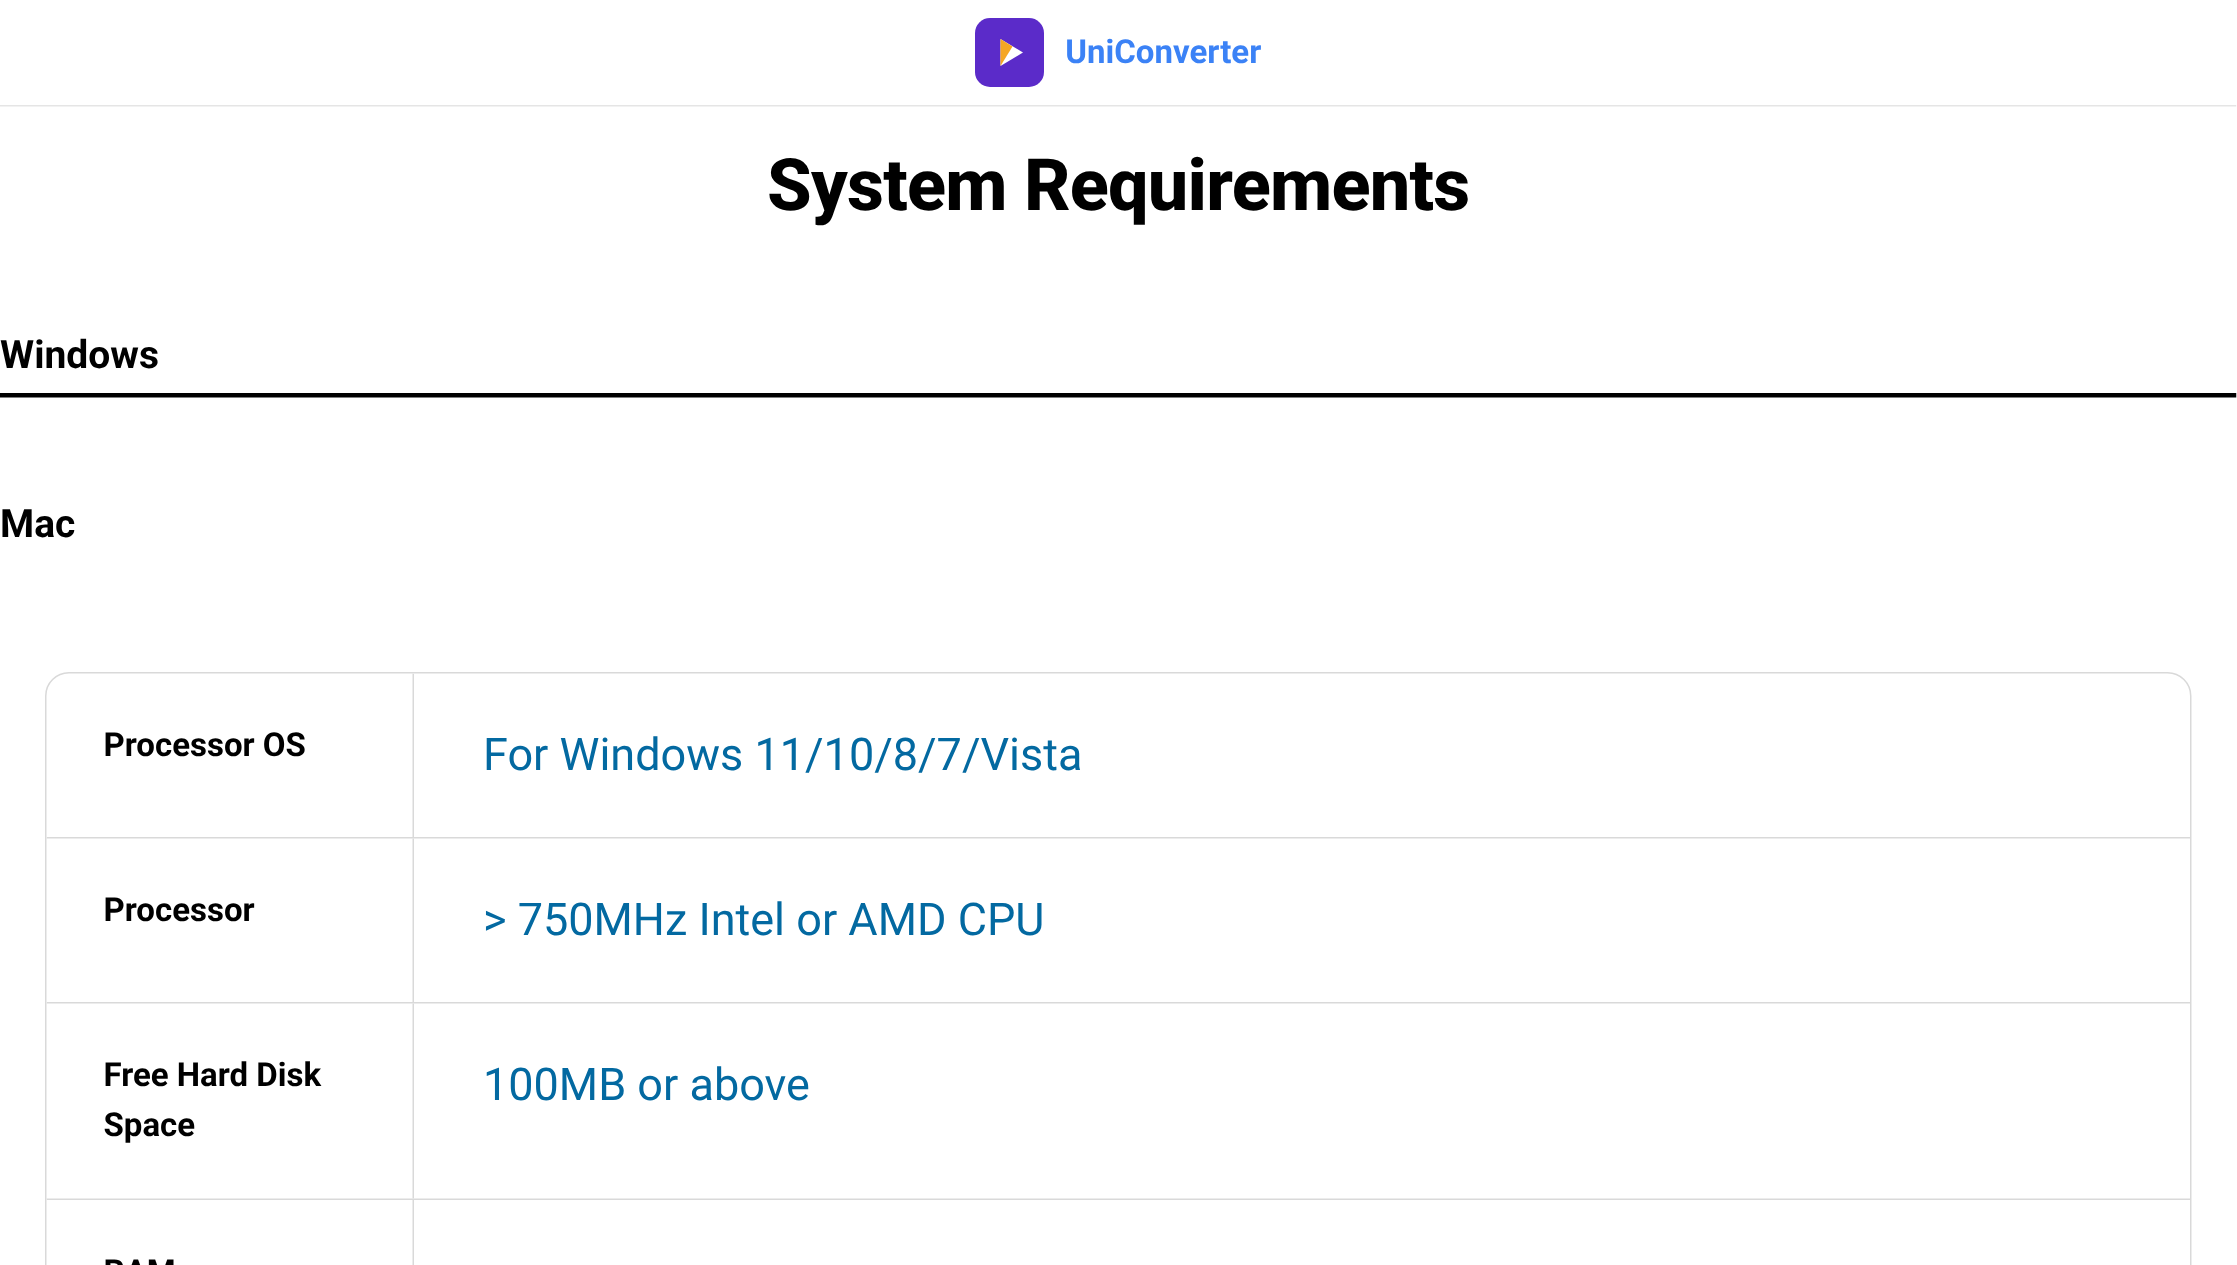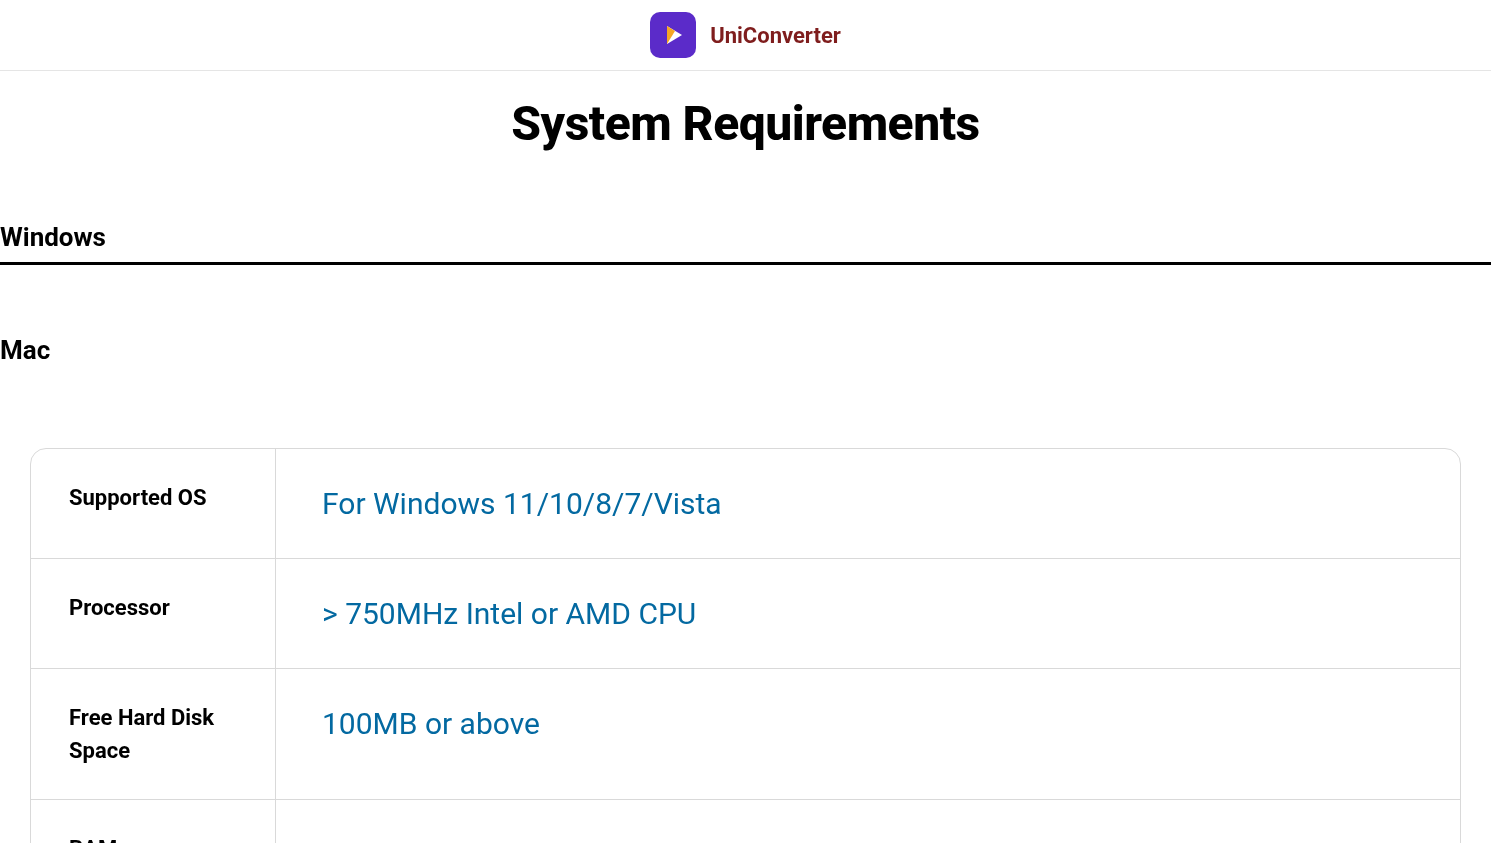--- a/index.html
+++ b/index.html
@@ -26,21 +26,21 @@
       height: 46px;
       background: #5b2bc9;
       border-radius: 10px;
       display: flex;
       align-items: center;
       justify-content: center;
     }
     .brand-name {
       font-size: 22px;
       font-weight: 700;
-      color: #7f1d1d;
+      color: #3b82f6;
     }
     .page-title {
       text-align: center;
       font-size: 48px;
       font-weight: 800;
       margin-top: 24px;
       letter-spacing: -0.5px;
     }
     .tabs {
       display: flex;
@@ -108,21 +108,21 @@
 
 <h1 class="page-title">System Requirements</h1>
 
 <div class="tabs">
   <div class="tab active">Windows</div>
   <div class="tab">Mac</div>
 </div>
 
 <div class="req-table">
   <div class="req-row">
-    <div class="req-label">Supported OS</div>
+    <div class="req-label">Processor OS</div>
     <div class="req-value">For Windows 11/10/8/7/Vista</div>
   </div>
   <div class="req-row">
     <div class="req-label">Processor</div>
     <div class="req-value">&gt; 750MHz Intel or AMD CPU</div>
   </div>
   <div class="req-row">
     <div class="req-label">Free Hard Disk Space</div>
     <div class="req-value">100MB or above</div>
   </div>

